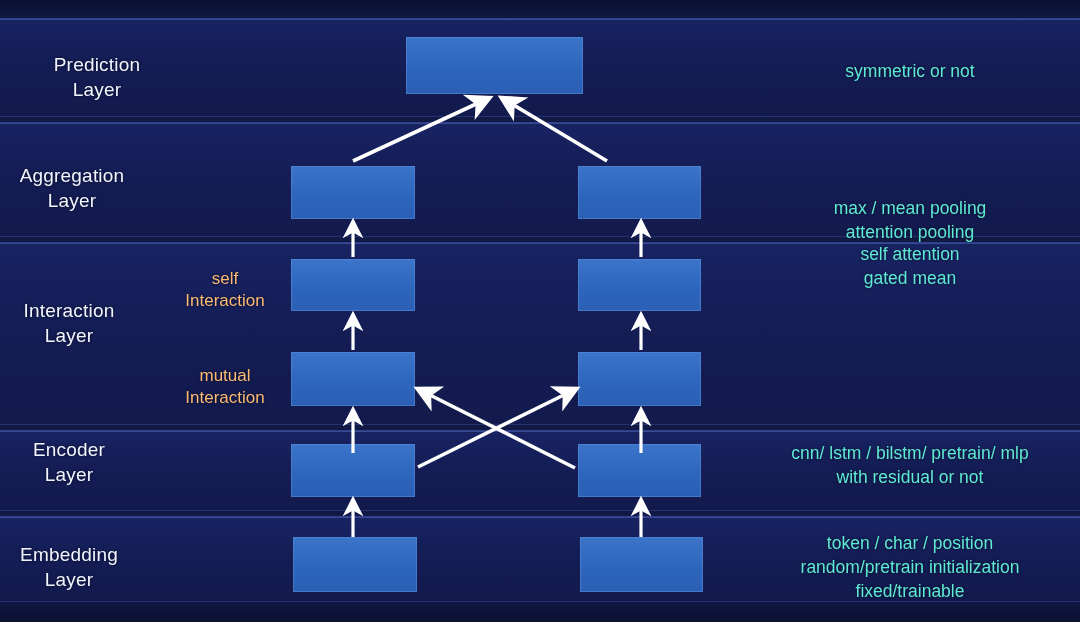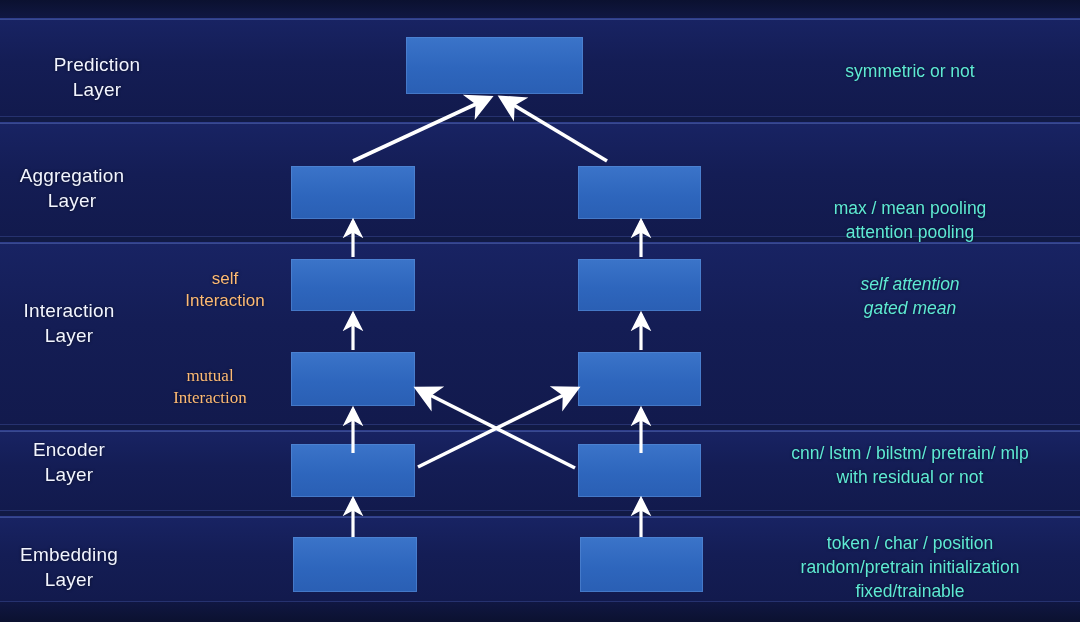--- a/index.html
+++ b/index.html
@@ -140,21 +140,21 @@
 
   <div class="layer-title" style="left:-36px; top:437px;">Encoder
 Layer</div>
 
   <div class="layer-title" style="left:-36px; top:542px;">Embedding
 Layer</div>
 
   <div class="sub-label" style="left:140px; top:258px;">self
 Interaction</div>
 
-  <div class="sub-label" style="left:125px; top:355px;font-family:Liberation Serif, serif;">mutual
+  <div class="sub-label" style="left:140px; top:355px;">mutual
 Interaction</div>
 
   <div class="block" style="left:406px; top:37px; width:177px; height:57px;"></div>
 
   <div class="block" style="left:291px; top:166px; width:124px; height:53px;"></div>
   <div class="block" style="left:578px; top:166px; width:123px; height:53px;"></div>
 
   <div class="block" style="left:291px; top:259px; width:124px; height:52px;"></div>
   <div class="block" style="left:578px; top:259px; width:123px; height:52px;"></div>
 
@@ -194,21 +194,21 @@
 
     <line x1="353" y1="161" x2="489" y2="98" stroke="#ffffff" stroke-width="3.6" marker-end="url(#ah)"></line>
     <line x1="607" y1="161" x2="502" y2="98" stroke="#ffffff" stroke-width="3.6" marker-end="url(#ah)"></line>
   </svg>
 
   <div class="note" style="top:59px;">symmetric or not</div>
 
   <div class="note" style="top:168px;margin-top:28px;">max / mean  pooling
 attention pooling</div>
 
-  <div class="note" style="top:272px;font-style:italic;">self attention
+  <div class="note" style="top:242px;">self attention
 gated mean</div>
 
 
   <div class="note" style="top:441px;">cnn/  lstm / bilstm/ pretrain/ mlp
 with residual or not</div>
 
   <div class="note" style="top:531px;">token / char / position
 random/pretrain initialization
 fixed/trainable</div>
 

